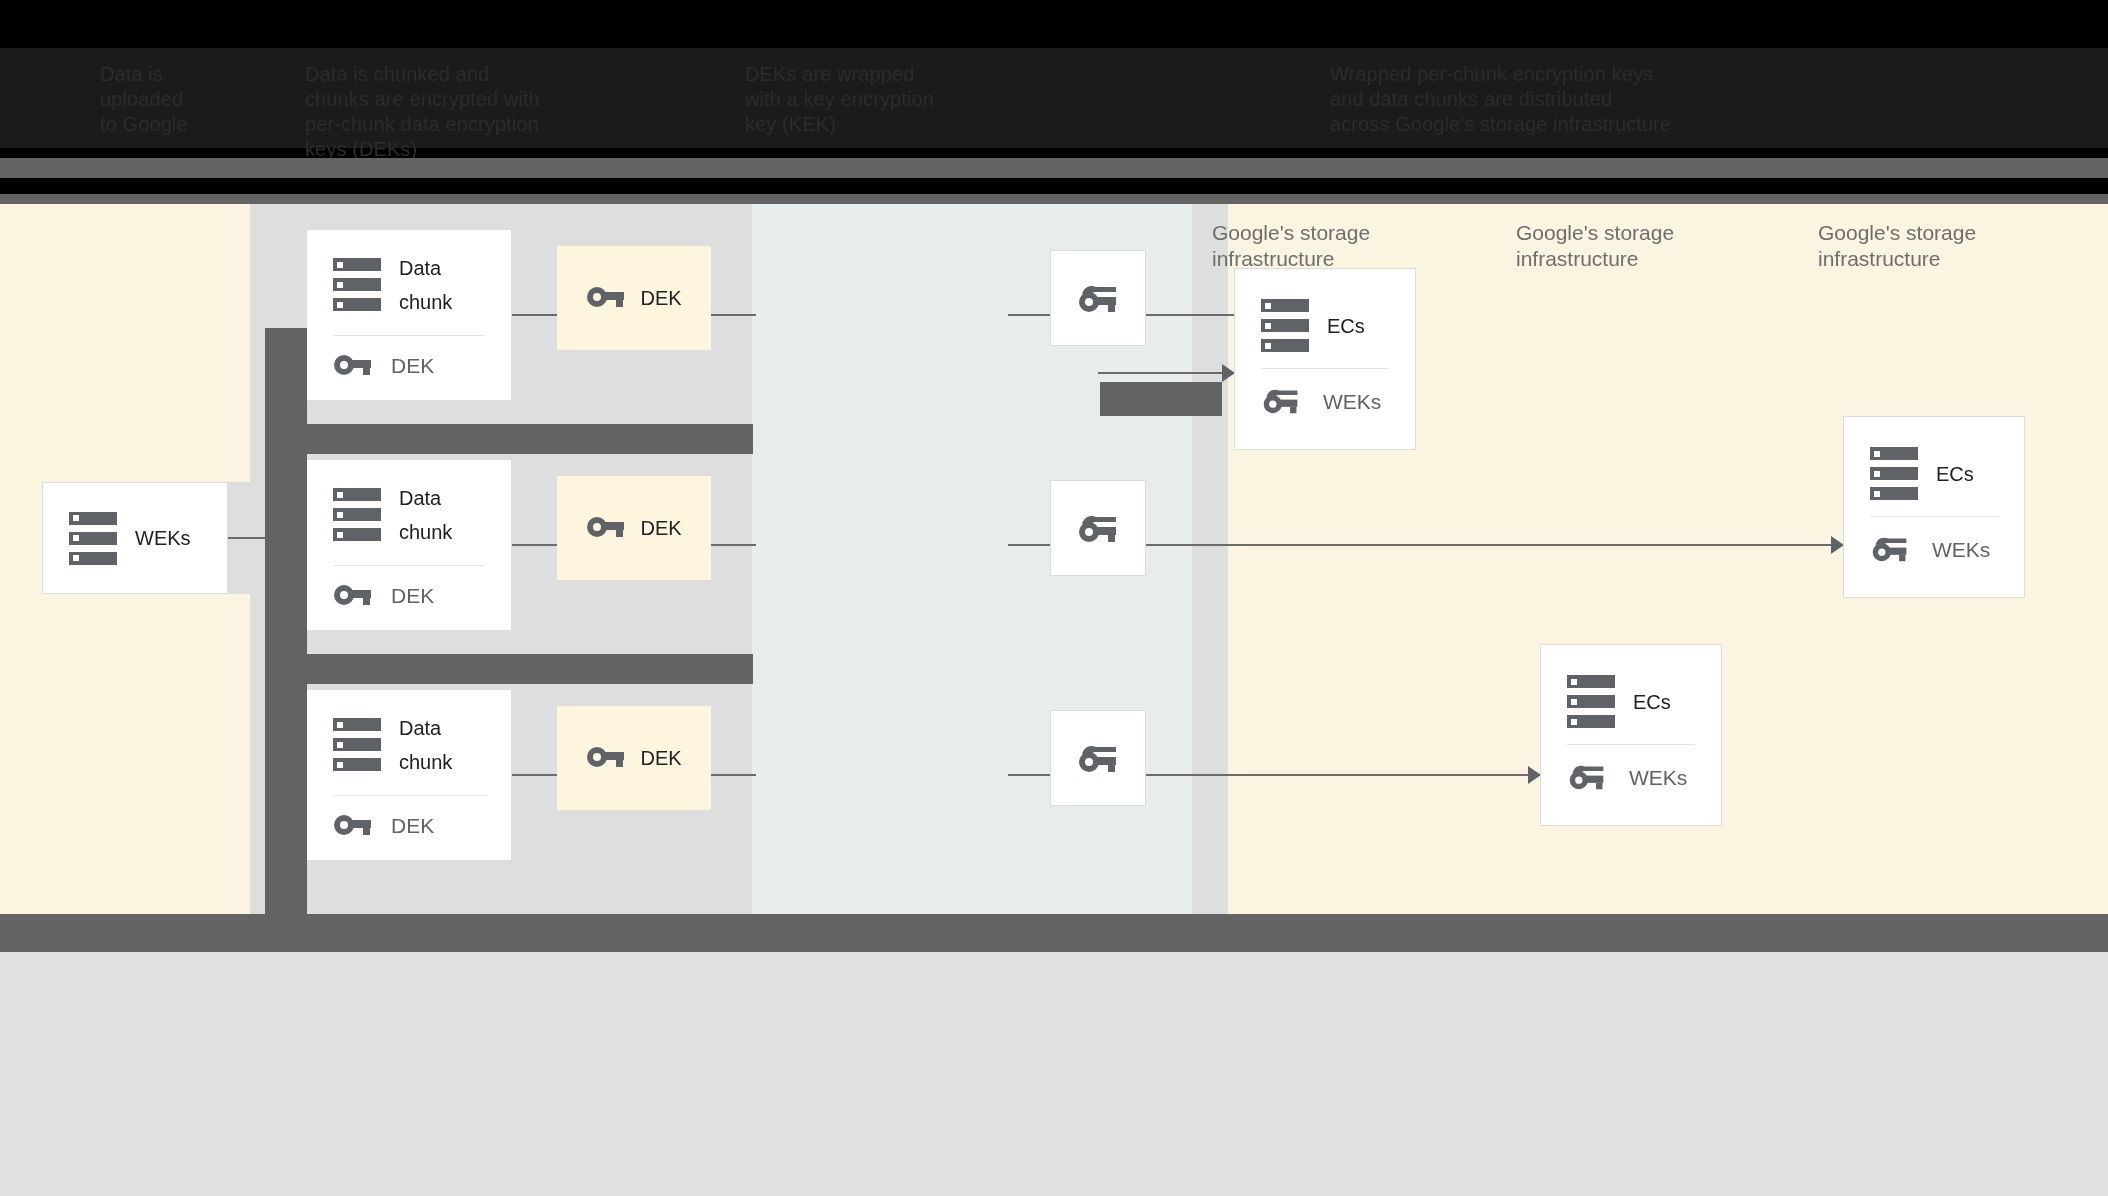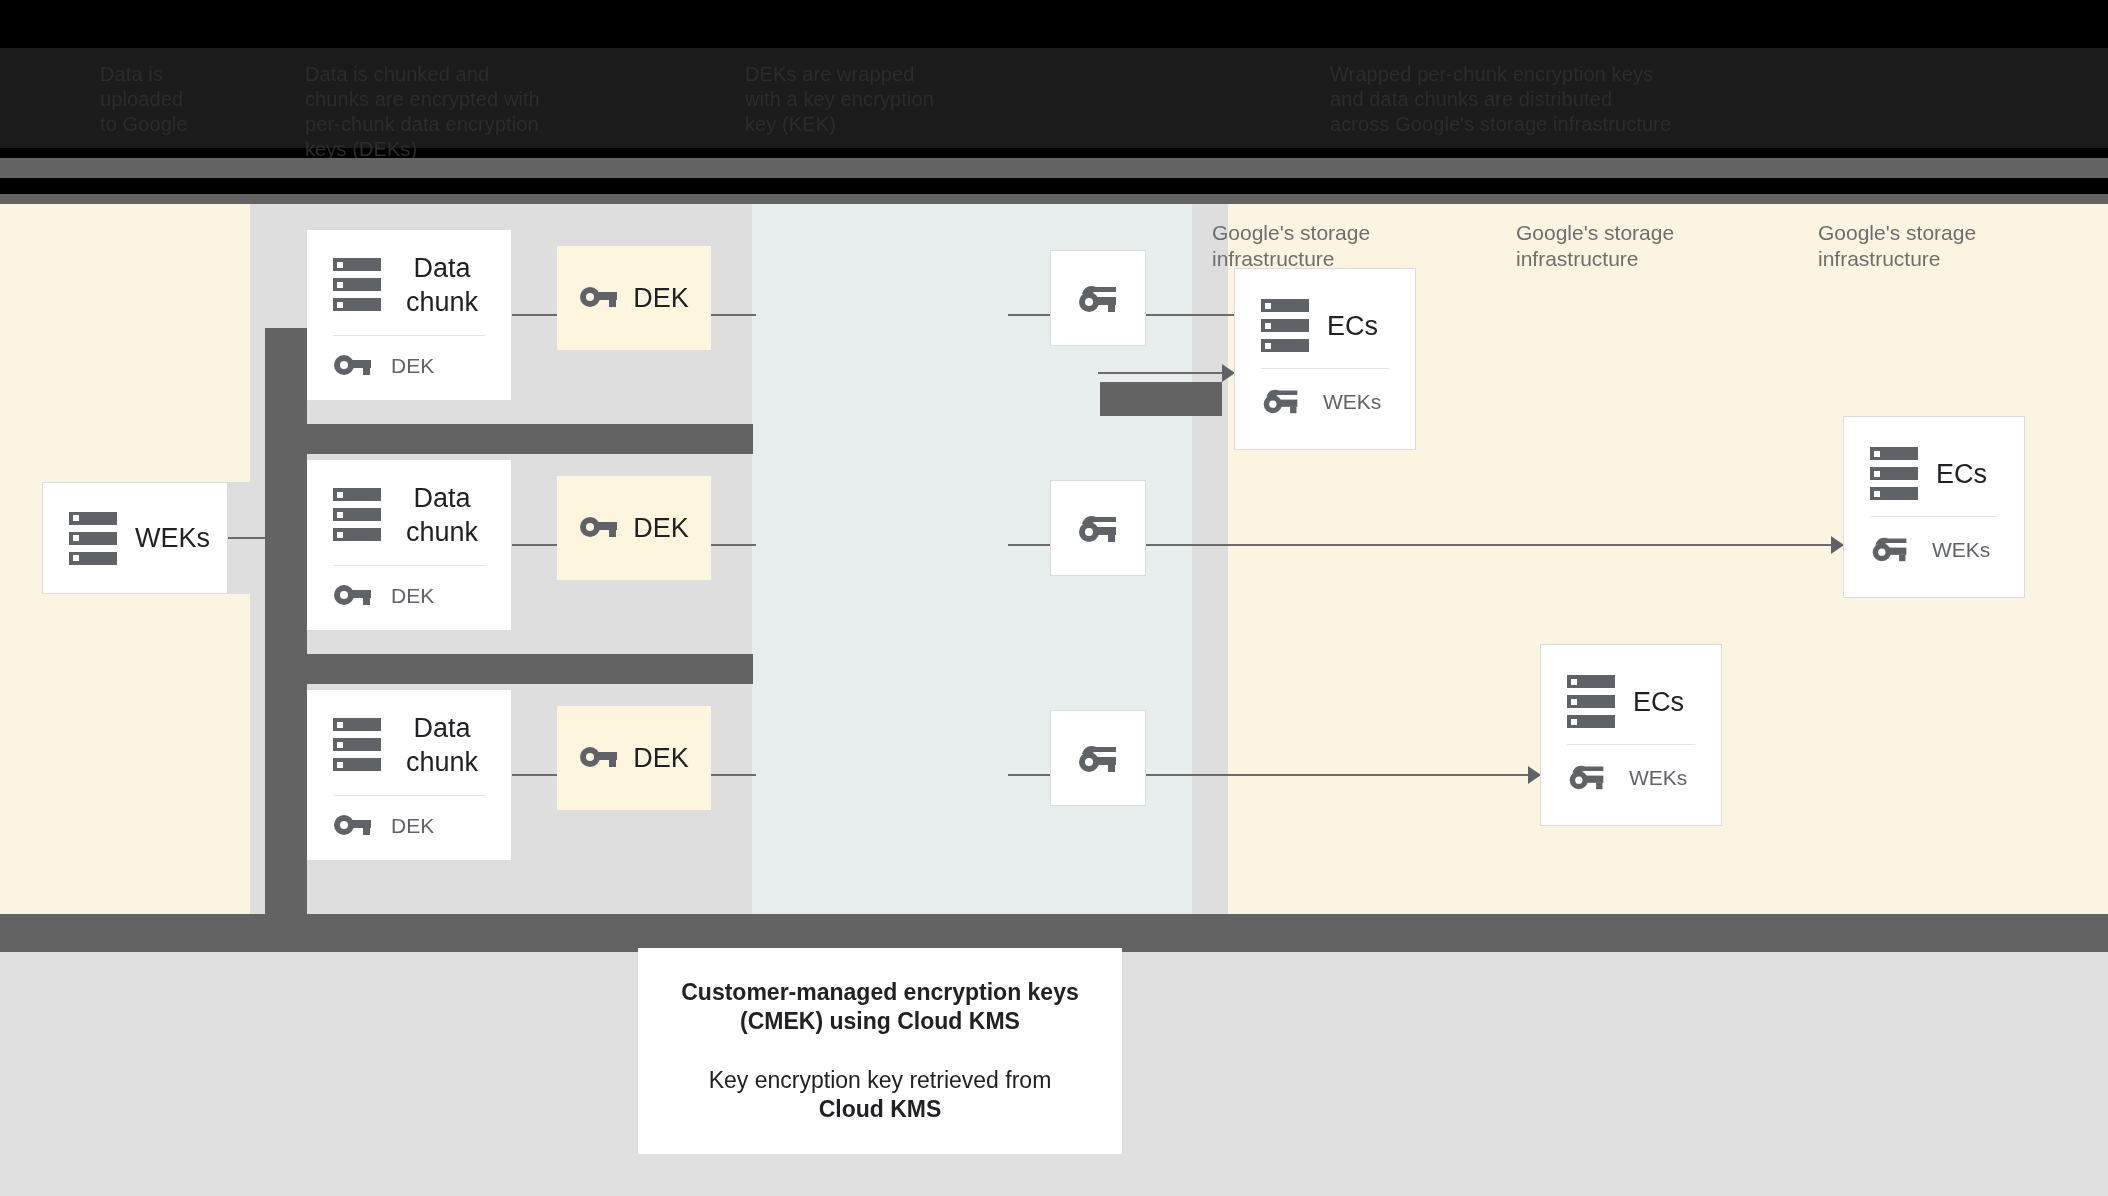--- a/index.html
+++ b/index.html
@@ -85,24 +85,23 @@
     flex-direction: column;
     justify-content: center;
   }
   .node-row {
     display: flex;
     align-items: center;
     gap: 18px;
     padding: 0 26px;
   }
   .node-title {
-    font-size: 27px;
+    font-size: 20px;
     color: #202124;
     line-height: 34px;
-    text-align: center;
   }
   .node-divider {
     height: 1px;
     background: #E4E4E4;
     margin: 16px 26px;
   }
   .node-sub {
     font-size: 21px;
     color: #5F6368;
   }
@@ -589,19 +588,14 @@
     <div class="redact" style="left:265px; top:460px; width:488px; height:30px;"></div>
     <div class="redact" style="left:1100px;top:188px; width:122px; height:34px;"></div>
 
   </div>
 
   <div class="redact" style="left:0px; top:158px; width:2108px; height:20px;"></div>
 
   <div class="bottom-bar"></div>
   <div class="bottom-area"></div>
 
-  <div class="caption-card">
-    <div class="caption-strong">Customer-managed encryption keys
-(CMEK) using Cloud KMS</div>
-    <div class="caption-normal"><span>Key encryption key retrieved from</span><br><b>Cloud KMS</b></div>
-  </div>
 
 </div>
 
 </body></html>

